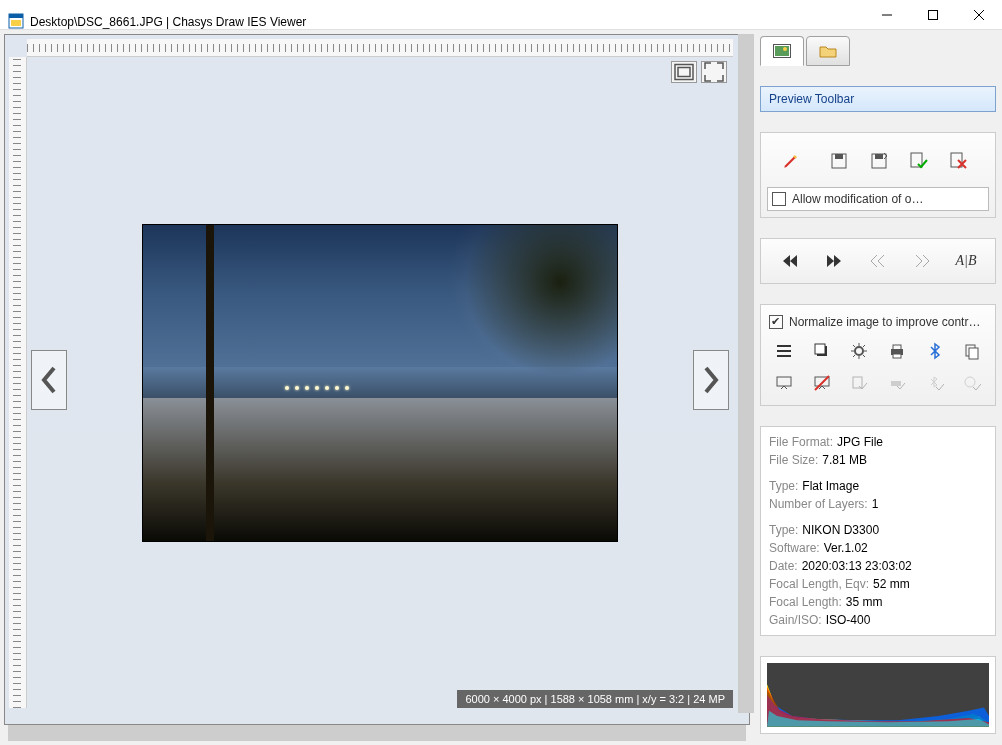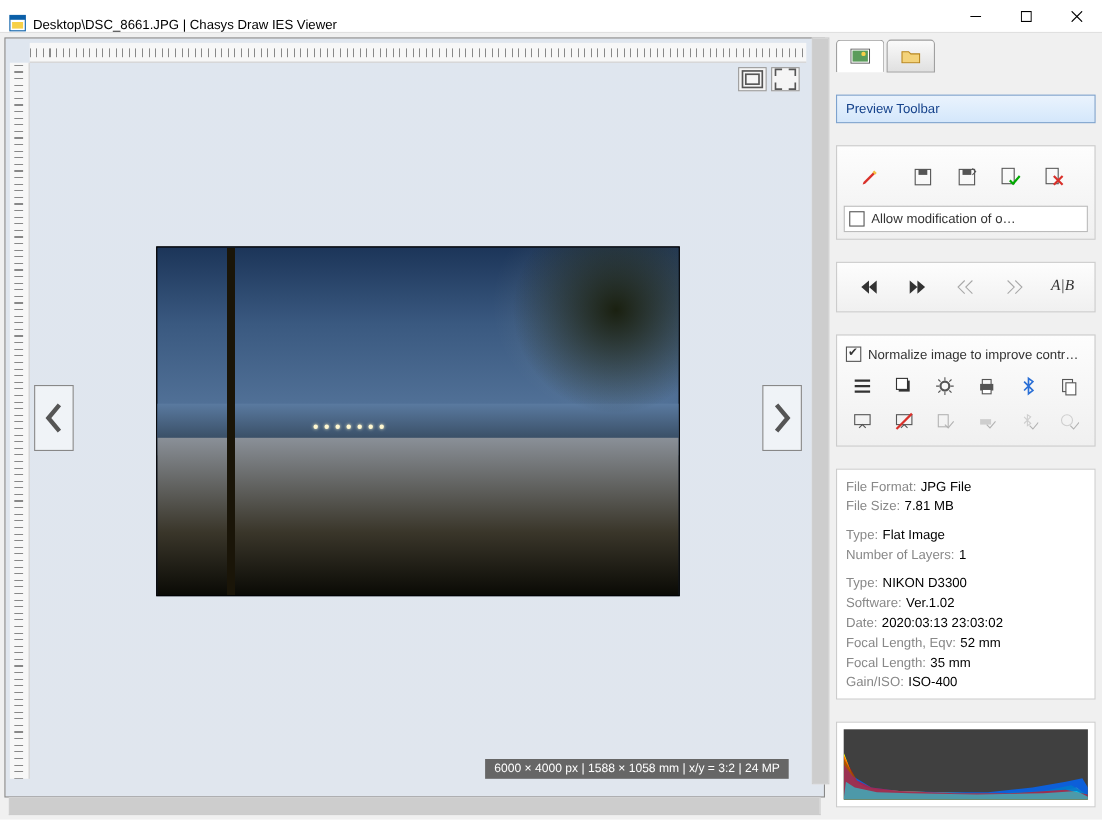--- a/index.html
+++ b/index.html
@@ -30,21 +30,21 @@
 .lights-line span { display:inline-block; width:4px; height:4px; background:#fff8d0; border-radius:50%; box-shadow:0 0 3px #fff8d0; margin-right:6px; }
 
 .nav-arrow { position: absolute; top: 50%; transform: translateY(-50%); width: 36px; height: 60px; border: 1px solid #888; background: rgba(255,255,255,0.5); display: flex; align-items: center; justify-content: center; cursor: pointer; }
 .nav-arrow.left { left: 26px; }
 .nav-arrow.right { right: 20px; }
 .nav-arrow svg { width: 20px; height: 30px; }
 
 .view-buttons { position: absolute; top: 26px; right: 22px; display: flex; gap: 4px; }
 .view-btn { width: 26px; height: 22px; border: 1px solid #999; background: #f5f5f5; display: flex; align-items: center; justify-content: center; cursor: pointer; }
 
-.infobar { position: absolute; bottom: 16px; right: 32px; background: #666; color: #fff; padding: 3px 8px; font-size: 11px; }
+.infobar { position: absolute; bottom: 16px; right: 16px; background: #666; color: #fff; padding: 3px 8px; font-size: 11px; }
 
 .scrollbar-h { height: 16px; background: #f0f0f0; border: 1px solid #ccc; border-top: none; position: relative; margin-left:4px; margin-right:4px; }
 .scrollbar-h .thumb { position: absolute; left: 0; top: 0; bottom:0; width: 100%; background: #cdcdcd; }
 .scrollbar-v { position: absolute; top: 4px; right: 0; bottom: 32px; width: 16px; background: #f0f0f0; border: 1px solid #ccc; }
 .scrollbar-v .thumb { position:absolute; left:0; right:0; top:0; height:100%; background:#cdcdcd; }
 
 .right-pane { width: 248px; display: flex; flex-direction: column; padding: 6px; gap: 20px; }
 .tabstrip { height: 32px; display: flex; gap: 2px; }
 .tab { width: 44px; height: 30px; border: 1px solid #a0a0a0; background: linear-gradient(180deg,#fafafa,#e0e0e0); display: flex; align-items: center; justify-content: center; cursor: pointer; border-top-left-radius: 4px; border-top-right-radius: 4px; }
 .tab.active { background: #fff; border-bottom-color: #fff; }

